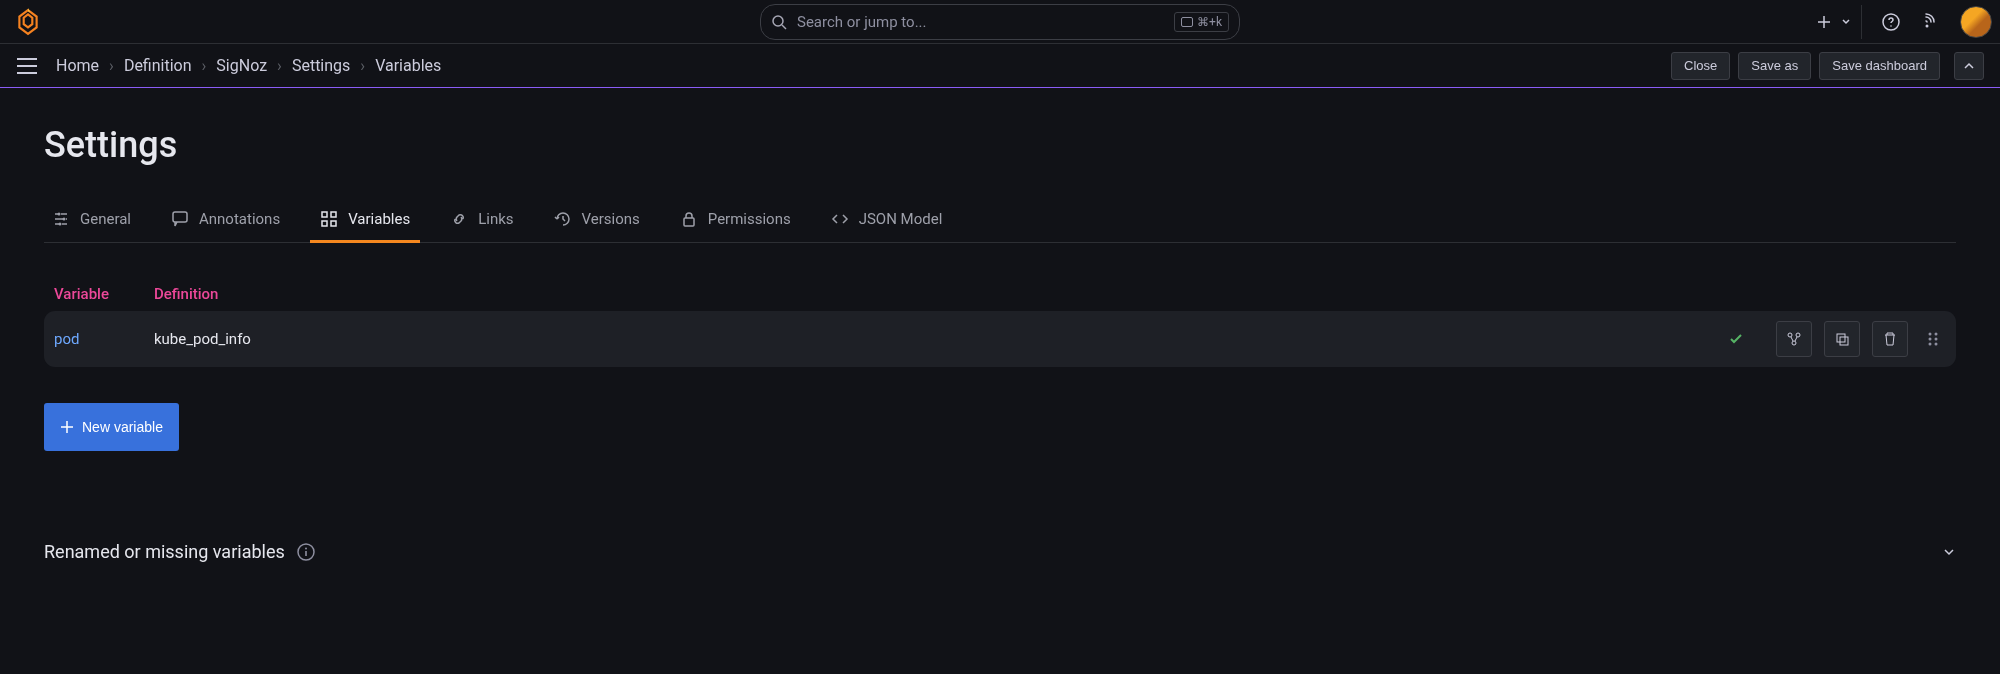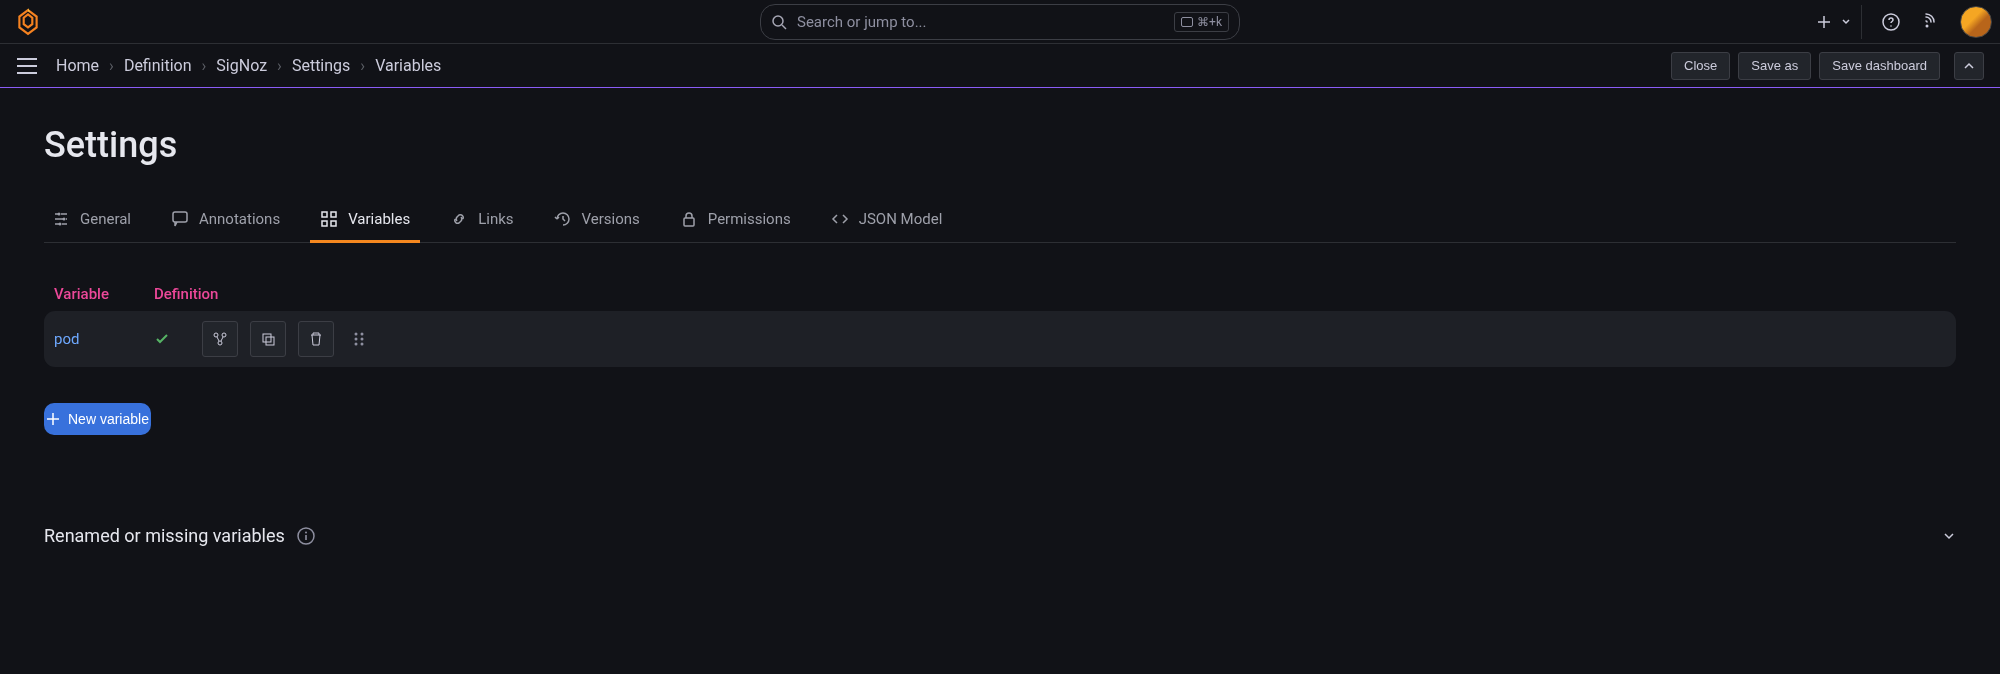--- a/index.html
+++ b/index.html
@@ -178,25 +178,25 @@
     border: 1px solid #3c3e45;
     border-radius: 3px;
     display: flex; align-items: center; justify-content: center;
     background: #22252b;
     cursor: pointer;
   }
   .check-ic { color: #56b365; margin-right: 20px; }
 
   .new-btn {
     margin-top: 36px;
-    height: 32px;
-    padding: 0 2px;
+    height: 48px;
+    padding: 0 16px;
     background: #3871dc;
     border: none;
-    border-radius: 10px;
+    border-radius: 3px;
     color: #fff;
     font-size: 14px;
     display: inline-flex;
     align-items: center;
     gap: 8px;
     cursor: pointer;
   }
 
   .renamed {
     margin-top: 90px;
@@ -352,20 +352,21 @@
     </div>
   </div>
 
   <div class="vars">
     <div class="vars-head">
       <div class="col-var">Variable</div>
       <div class="col-def">Definition</div>
     </div>
     <div class="var-row">
       <div class="var-name">pod</div>
+      <div class="var-def">kube_pod_info</div>
       <div class="row-actions">
         <span class="check-ic">
           <svg width="16" height="16" viewBox="0 0 16 16">
               <path d="M3 8l3 3 7-7" stroke="#56b365" stroke-width="2" fill="none"></path>
             </svg>
         </span>
         <div class="action-ic">
           <svg width="16" height="16" viewBox="0 0 16 16">
               <circle cx="4" cy="4" r="2" stroke="#ccccdc" fill="none"></circle>
               <circle cx="12" cy="4" r="2" stroke="#ccccdc" fill="none"></circle>

